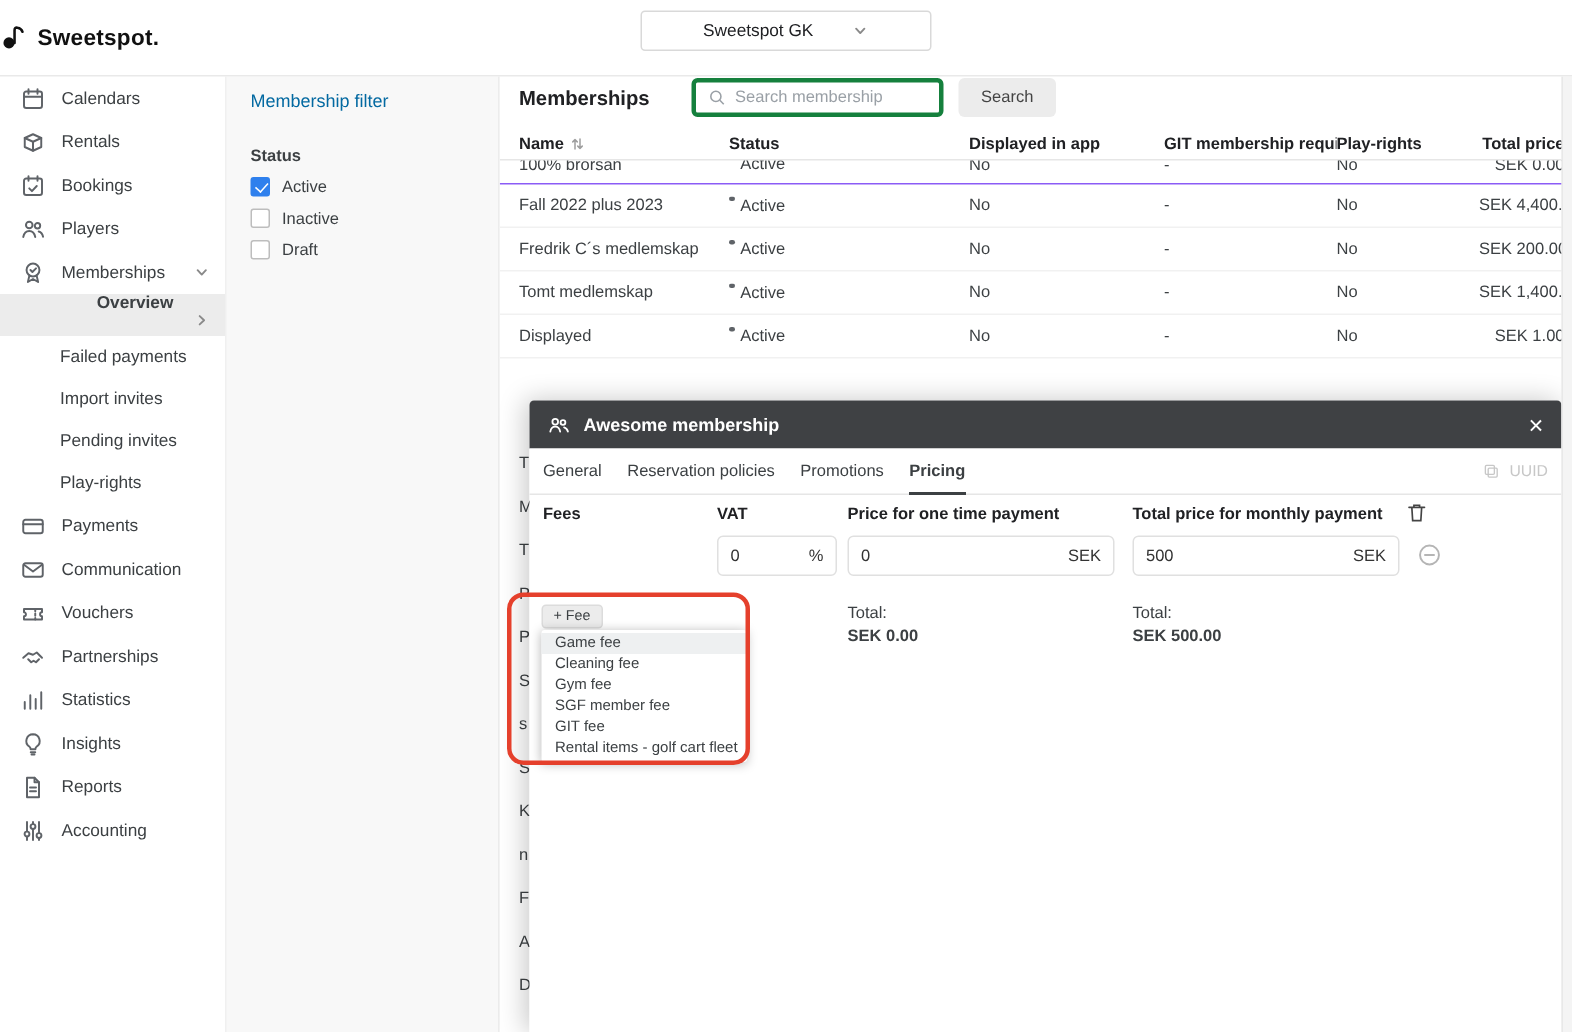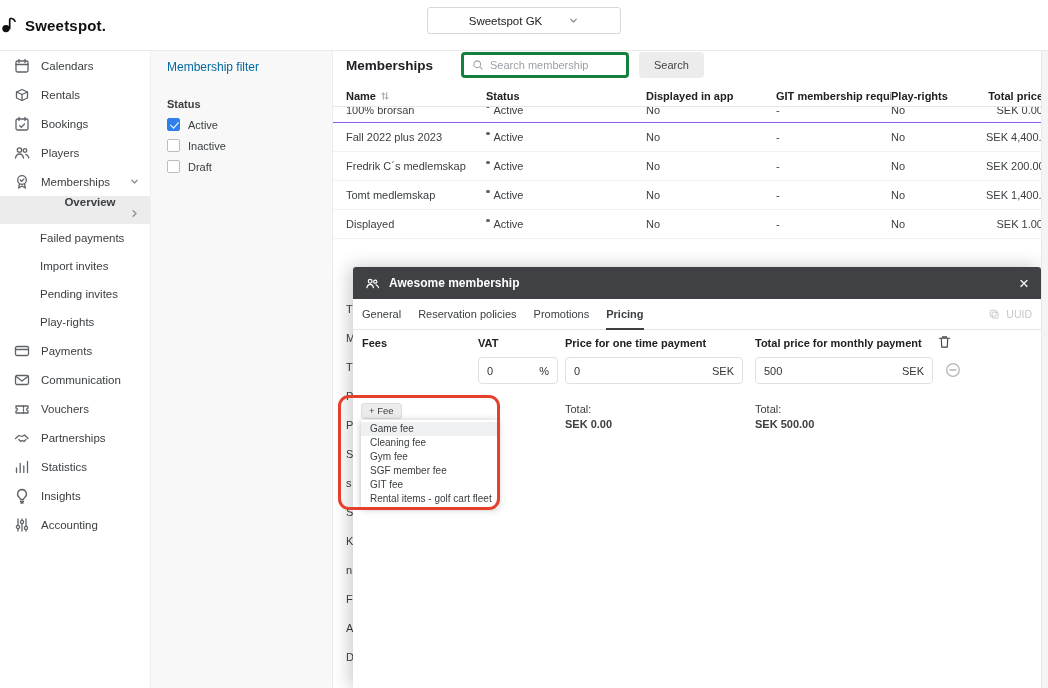--- a/index.html
+++ b/index.html
@@ -222,20 +222,27 @@
   </div>
   <div class="side-item">
     <svg class="icn" viewBox="0 0 16 16">
         <path d="M8 1.5a4.5 4.5 0 0 1 2.5 8.2c-.6.4-.9 1-.9 1.8H6.4c0-.8-.3-1.4-.9-1.8A4.5 4.5 0 0 1 8 1.5z"></path>
         <path d="M6.5 13.5h3M7 15h2"></path>
       </svg>
     <span>Insights</span>
   </div>
   <div class="side-item">
     <svg class="icn" viewBox="0 0 16 16">
+        <path d="M4 1.5h5l3 3v10H4z"></path>
+        <path d="M9 1.5v3h3M6 8h4M6 10.5h4"></path>
+      </svg>
+    <span>Reports</span>
+  </div>
+  <div class="side-item">
+    <svg class="icn" viewBox="0 0 16 16">
         <path d="M4 2v12M8 2v12M12 2v12"></path>
         <circle cx="4" cy="10" r="1.6" fill="#fff"></circle>
         <circle cx="8" cy="5" r="1.6" fill="#fff"></circle>
         <circle cx="12" cy="11" r="1.6" fill="#fff"></circle>
       </svg>
     <span>Accounting</span>
   </div>
 </div>
 
 <div class="filter-panel">

